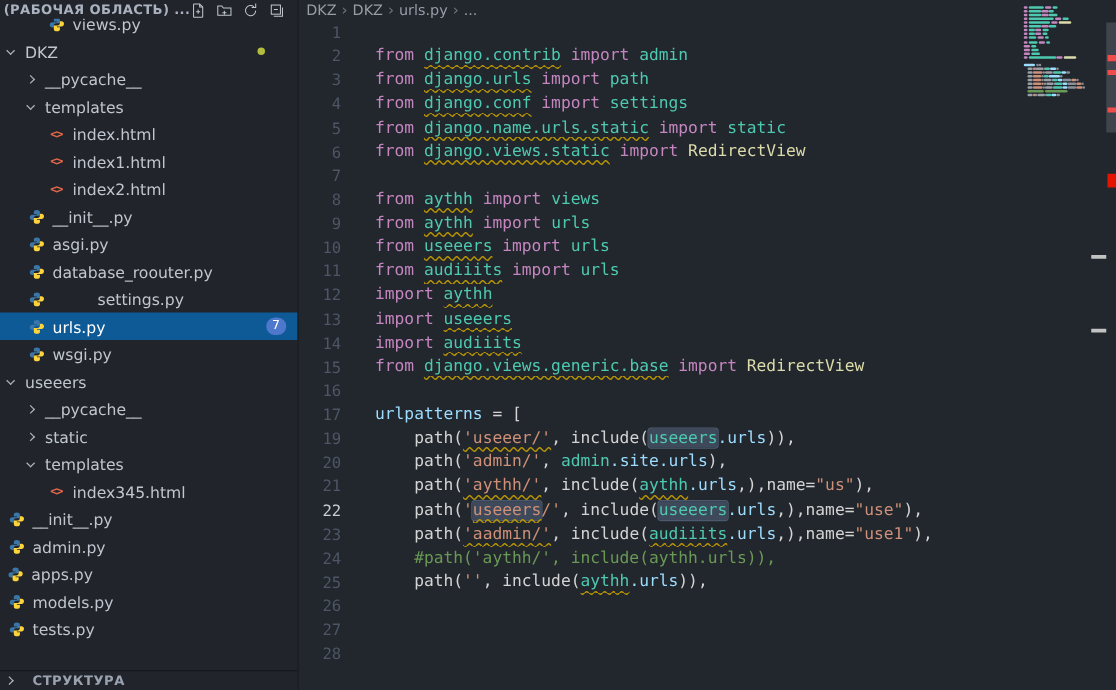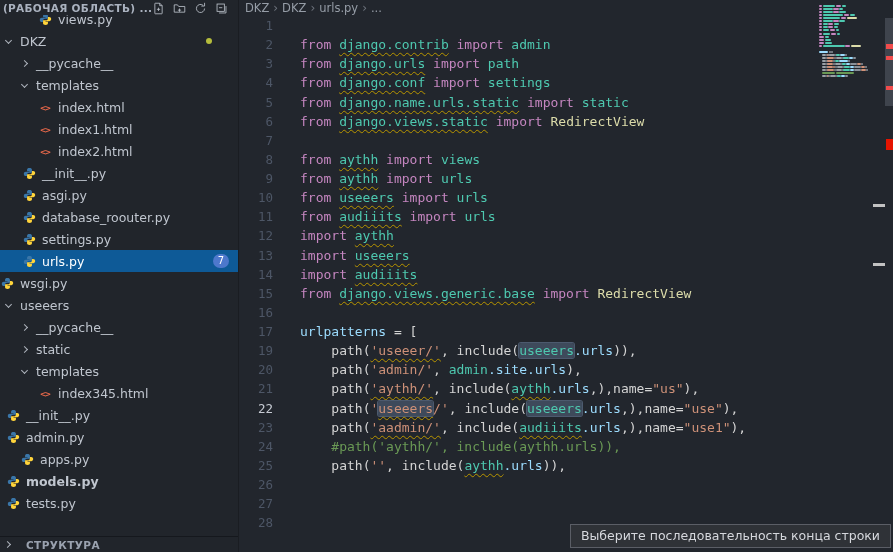--- a/index.html
+++ b/index.html
@@ -160,40 +160,40 @@
         </div>
         <div class="row" style="padding-left: 22px;">
           <span class="ficon">
             <svg width="13" height="13" viewBox="0 0 16 16">
               <path d="M7.9 1.2c-1.9 0-2.9.8-2.9 2.1v1.9h3v.7H3.4C2 5.9 1 7 1 8.5 1 10 2 11 3.4 11H5V9.3C5 8 6 7 7.3 7H11V3.3c0-1.3-1.1-2.1-3.1-2.1z" fill="#3a76a8"></path>
               <path d="M8.1 14.8c1.9 0 2.9-.8 2.9-2.1v-1.9H8v-.7h4.6C14 10.1 15 9 15 7.5 15 6 14 5 12.6 5H11v1.7C11 8 10 9 8.7 9H5v3.7c0 1.3 1.1 2.1 3.1 2.1z" fill="#ffd43b"></path>
             </svg>
           </span>
           <span>database_roouter.py</span>
         </div>
-        <div class="row" style="padding-left: 22px;">
+        <div class="row" style="padding-left: 22px; gap: 36px;">
           <span class="ficon">
             <svg width="13" height="13" viewBox="0 0 16 16">
               <path d="M7.9 1.2c-1.9 0-2.9.8-2.9 2.1v1.9h3v.7H3.4C2 5.9 1 7 1 8.5 1 10 2 11 3.4 11H5V9.3C5 8 6 7 7.3 7H11V3.3c0-1.3-1.1-2.1-3.1-2.1z" fill="#3a76a8"></path>
               <path d="M8.1 14.8c1.9 0 2.9-.8 2.9-2.1v-1.9H8v-.7h4.6C14 10.1 15 9 15 7.5 15 6 14 5 12.6 5H11v1.7C11 8 10 9 8.7 9H5v3.7c0 1.3 1.1 2.1 3.1 2.1z" fill="#ffd43b"></path>
             </svg>
           </span>
           <span>settings.py</span>
         </div>
         <div class="row sel" style="padding-left: 22px;">
           <span class="ficon">
             <svg width="13" height="13" viewBox="0 0 16 16">
               <path d="M7.9 1.2c-1.9 0-2.9.8-2.9 2.1v1.9h3v.7H3.4C2 5.9 1 7 1 8.5 1 10 2 11 3.4 11H5V9.3C5 8 6 7 7.3 7H11V3.3c0-1.3-1.1-2.1-3.1-2.1z" fill="#3a76a8"></path>
               <path d="M8.1 14.8c1.9 0 2.9-.8 2.9-2.1v-1.9H8v-.7h4.6C14 10.1 15 9 15 7.5 15 6 14 5 12.6 5H11v1.7C11 8 10 9 8.7 9H5v3.7c0 1.3 1.1 2.1 3.1 2.1z" fill="#ffd43b"></path>
             </svg>
           </span>
           <span>urls.py</span>
           <span class="badge">7</span>
         </div>
-        <div class="row" style="">
+        <div class="row" style="padding-left: 22px;">
           <span class="ficon">
             <svg width="13" height="13" viewBox="0 0 16 16">
               <path d="M7.9 1.2c-1.9 0-2.9.8-2.9 2.1v1.9h3v.7H3.4C2 5.9 1 7 1 8.5 1 10 2 11 3.4 11H5V9.3C5 8 6 7 7.3 7H11V3.3c0-1.3-1.1-2.1-3.1-2.1z" fill="#3a76a8"></path>
               <path d="M8.1 14.8c1.9 0 2.9-.8 2.9-2.1v-1.9H8v-.7h4.6C14 10.1 15 9 15 7.5 15 6 14 5 12.6 5H11v1.7C11 8 10 9 8.7 9H5v3.7c0 1.3 1.1 2.1 3.1 2.1z" fill="#ffd43b"></path>
             </svg>
           </span>
           <span>wsgi.py</span>
         </div>
         <div class="row" style="padding-left: 6px;">
           <span class="chev down"></span>
@@ -226,30 +226,30 @@
         </div>
         <div class="row" style="padding-left: 6px;">
           <span class="ficon">
             <svg width="13" height="13" viewBox="0 0 16 16">
               <path d="M7.9 1.2c-1.9 0-2.9.8-2.9 2.1v1.9h3v.7H3.4C2 5.9 1 7 1 8.5 1 10 2 11 3.4 11H5V9.3C5 8 6 7 7.3 7H11V3.3c0-1.3-1.1-2.1-3.1-2.1z" fill="#3a76a8"></path>
               <path d="M8.1 14.8c1.9 0 2.9-.8 2.9-2.1v-1.9H8v-.7h4.6C14 10.1 15 9 15 7.5 15 6 14 5 12.6 5H11v1.7C11 8 10 9 8.7 9H5v3.7c0 1.3 1.1 2.1 3.1 2.1z" fill="#ffd43b"></path>
             </svg>
           </span>
           <span>admin.py</span>
         </div>
-        <div class="row" style="padding-left: 20px; text-align: center;">
+        <div class="row" style="padding-left: 5px; text-align: center;">
           <span class="ficon">
             <svg width="13" height="13" viewBox="0 0 16 16">
               <path d="M7.9 1.2c-1.9 0-2.9.8-2.9 2.1v1.9h3v.7H3.4C2 5.9 1 7 1 8.5 1 10 2 11 3.4 11H5V9.3C5 8 6 7 7.3 7H11V3.3c0-1.3-1.1-2.1-3.1-2.1z" fill="#3a76a8"></path>
               <path d="M8.1 14.8c1.9 0 2.9-.8 2.9-2.1v-1.9H8v-.7h4.6C14 10.1 15 9 15 7.5 15 6 14 5 12.6 5H11v1.7C11 8 10 9 8.7 9H5v3.7c0 1.3 1.1 2.1 3.1 2.1z" fill="#ffd43b"></path>
             </svg>
           </span>
           <span>apps.py</span>
         </div>
-        <div class="row" style="padding-left: 6px; font-weight: bold;">
+        <div class="row" style="padding-left: 6px;">
           <span class="ficon">
             <svg width="13" height="13" viewBox="0 0 16 16">
               <path d="M7.9 1.2c-1.9 0-2.9.8-2.9 2.1v1.9h3v.7H3.4C2 5.9 1 7 1 8.5 1 10 2 11 3.4 11H5V9.3C5 8 6 7 7.3 7H11V3.3c0-1.3-1.1-2.1-3.1-2.1z" fill="#3a76a8"></path>
               <path d="M8.1 14.8c1.9 0 2.9-.8 2.9-2.1v-1.9H8v-.7h4.6C14 10.1 15 9 15 7.5 15 6 14 5 12.6 5H11v1.7C11 8 10 9 8.7 9H5v3.7c0 1.3 1.1 2.1 3.1 2.1z" fill="#ffd43b"></path>
             </svg>
           </span>
           <span>models.py</span>
         </div>
         <div class="row" style="padding-left: 6px;">
           <span class="ficon">
@@ -435,16 +435,15 @@
       </div>
     <div class="vslider"></div>
     <div id="ruler">
         <div class="ruler-mark" style="top: 44px; right: 0px; width: 7px; height: 5px; background: rgb(241, 76, 76);"></div>
         <div class="ruler-mark" style="top: 56px; right: 0px; width: 7px; height: 4px; background: rgb(241, 76, 76);"></div>
         <div class="ruler-mark" style="top: 86px; right: 0px; width: 7px; height: 4px; background: rgb(241, 76, 76);"></div>
         <div class="ruler-mark" style="top: 139px; right: 0px; width: 7px; height: 11px; background: rgb(229, 20, 0);"></div>
         <div class="ruler-mark" style="top: 204px; right: 8px; width: 12px; height: 3px; background: rgb(194, 194, 194);"></div>
         <div class="ruler-mark" style="top: 263px; right: 8px; width: 12px; height: 3px; background: rgb(194, 194, 194);"></div>
       </div>
-    <div class="tooltip">Выберите последовательность конца строки</div>
   </main>
 
 </div>
 
 </body></html>

